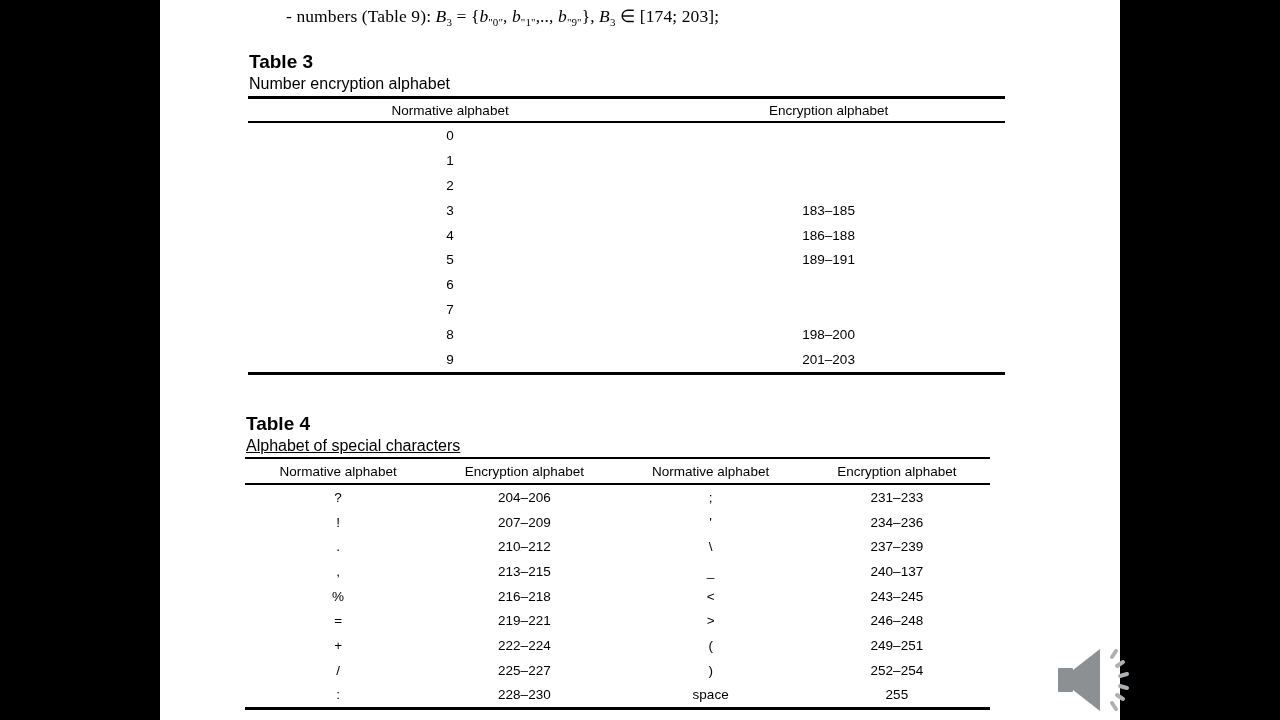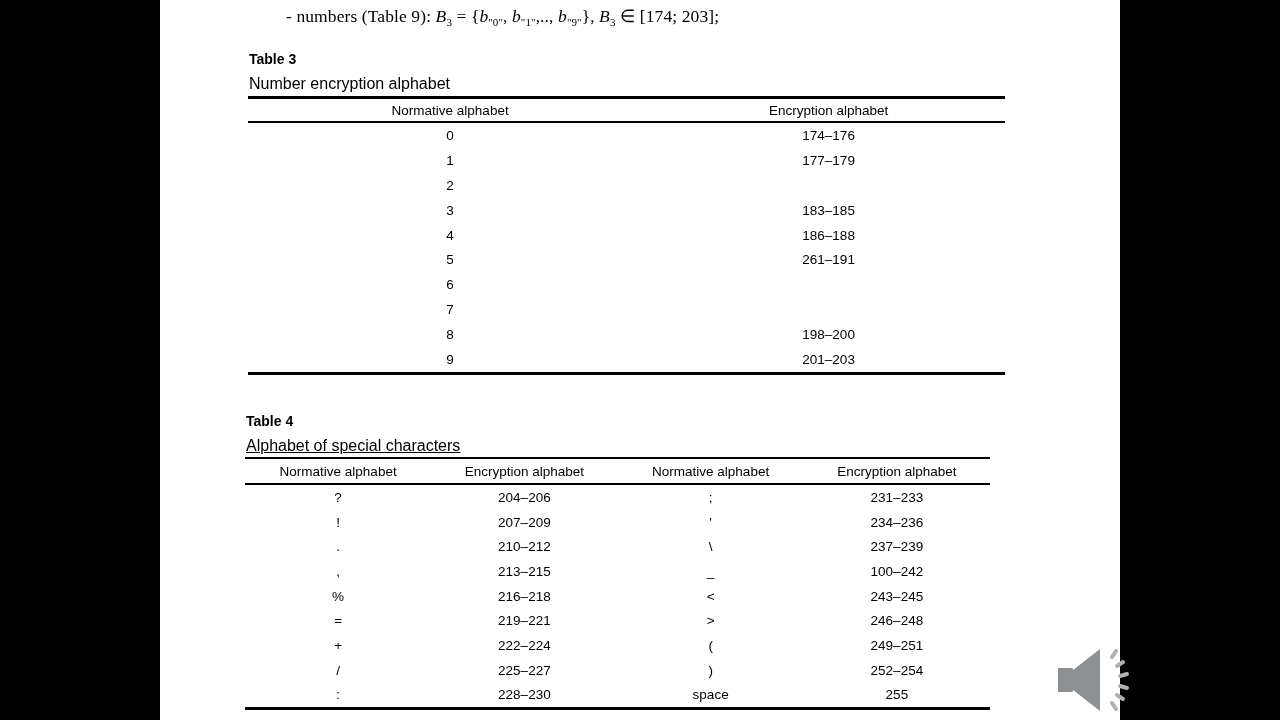--- a/index.html
+++ b/index.html
@@ -22,21 +22,21 @@
   .formula {
     position:absolute; left:286px; top:6px;
     font-family:"Liberation Serif", serif;
     font-size:17.5px; letter-spacing:0.1px;
     white-space:nowrap;
   }
   .formula i { font-style:italic; }
   .formula sub { font-size:11px; vertical-align:-4px; }
 
   
-  .tbl-label { position:absolute; font-size:14px; font-weight:bold; }
+  .tbl-label { position:absolute; font-size:19px; font-weight:bold; }
   .tbl-caption { position:absolute; font-size:16px; }
 
   
   #t3-label   { left:249px; top:51px; }
   #t3-caption { left:249px; top:75px; }
   #t3 {
     position:absolute; left:248px; top:96px; width:757px;
     border-top:3px solid #000; border-bottom:3px solid #000;
   }
   #t3 .hdr {
@@ -81,40 +81,38 @@
 
 <div class="tbl-label" id="t3-label">Table 3</div>
 <div class="tbl-caption" id="t3-caption">Number encryption alphabet</div>
 <div id="t3">
   <div class="hdr">
     <div class="t3c1">Normative alphabet</div>
     <div class="t3c2">Encryption alphabet</div>
   </div>
   <div class="row">
       <div class="t3c1">0</div>
-      <div class="t3c2">174–176</div>
     </div>
   <div class="row">
       <div class="t3c1">1</div>
-      <div class="t3c2">177–179</div>
     </div>
   <div class="row">
       <div class="t3c1">2</div>
     </div>
   <div class="row">
       <div class="t3c1">3</div>
       <div class="t3c2">183–185</div>
     </div>
   <div class="row">
       <div class="t3c1">4</div>
       <div class="t3c2">186–188</div>
     </div>
   <div class="row">
       <div class="t3c1">5</div>
-      <div class="t3c2">261–191</div>
+      <div class="t3c2">189–191</div>
     </div>
   <div class="row">
       <div class="t3c1">6</div>
     </div>
   <div class="row">
       <div class="t3c1">7</div>
     </div>
   <div class="row">
       <div class="t3c1">8</div>
       <div class="t3c2">198–200</div>
@@ -149,21 +147,21 @@
   <div class="row">
       <div class="t4c">.</div>
       <div class="t4c">210–212</div>
       <div class="t4c">\</div>
       <div class="t4c">237–239</div>
     </div>
   <div class="row">
       <div class="t4c">,</div>
       <div class="t4c">213–215</div>
       <div class="t4c">_</div>
-      <div class="t4c">100–242</div>
+      <div class="t4c">240–137</div>
     </div>
   <div class="row">
       <div class="t4c">%</div>
       <div class="t4c">216–218</div>
       <div class="t4c">&lt;</div>
       <div class="t4c">243–245</div>
     </div>
   <div class="row">
       <div class="t4c">=</div>
       <div class="t4c">219–221</div>

